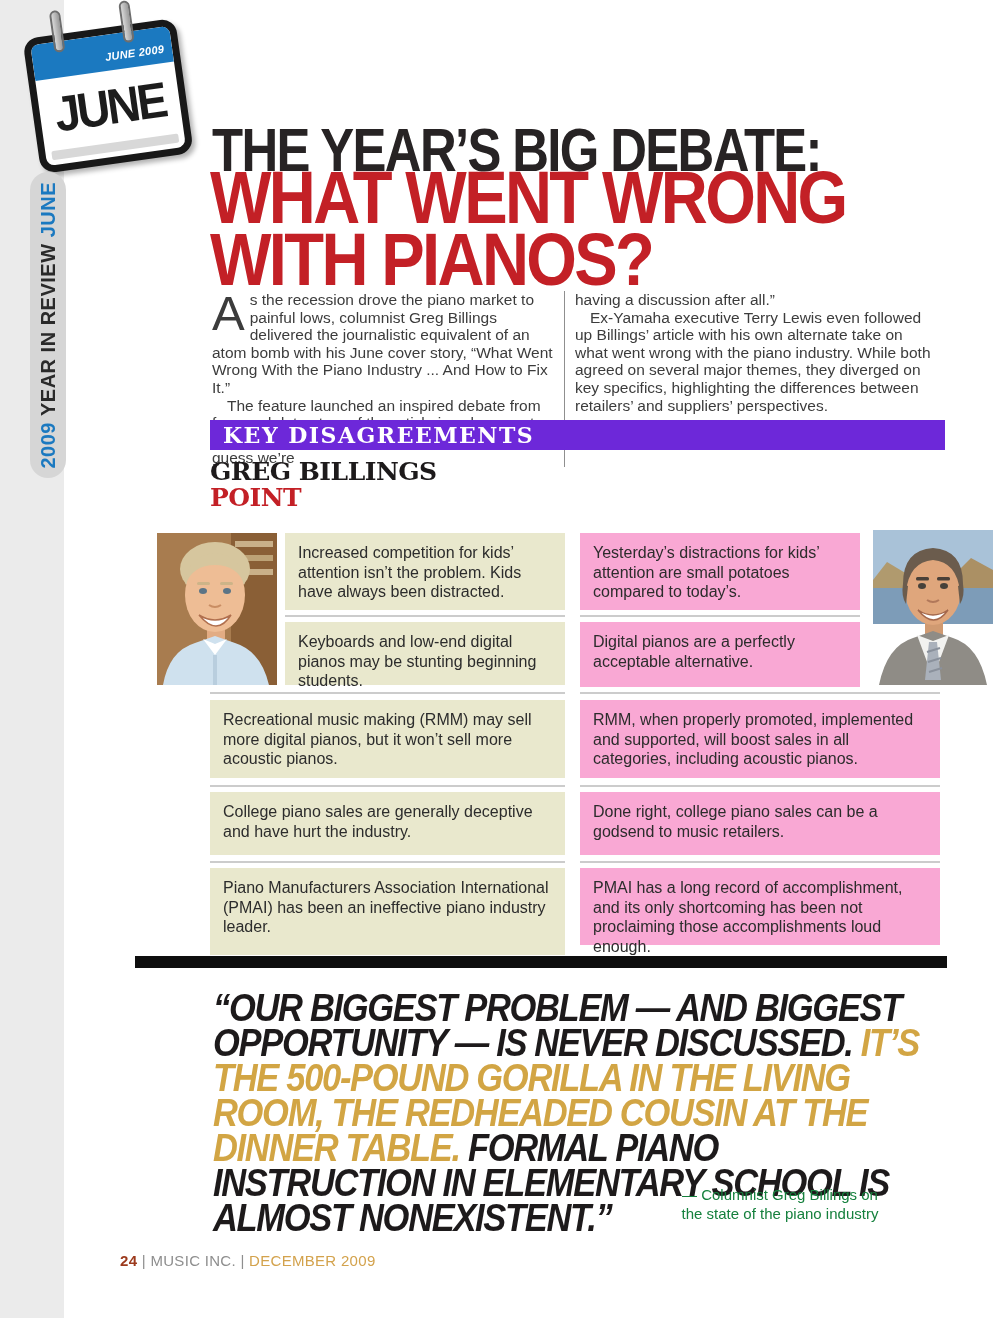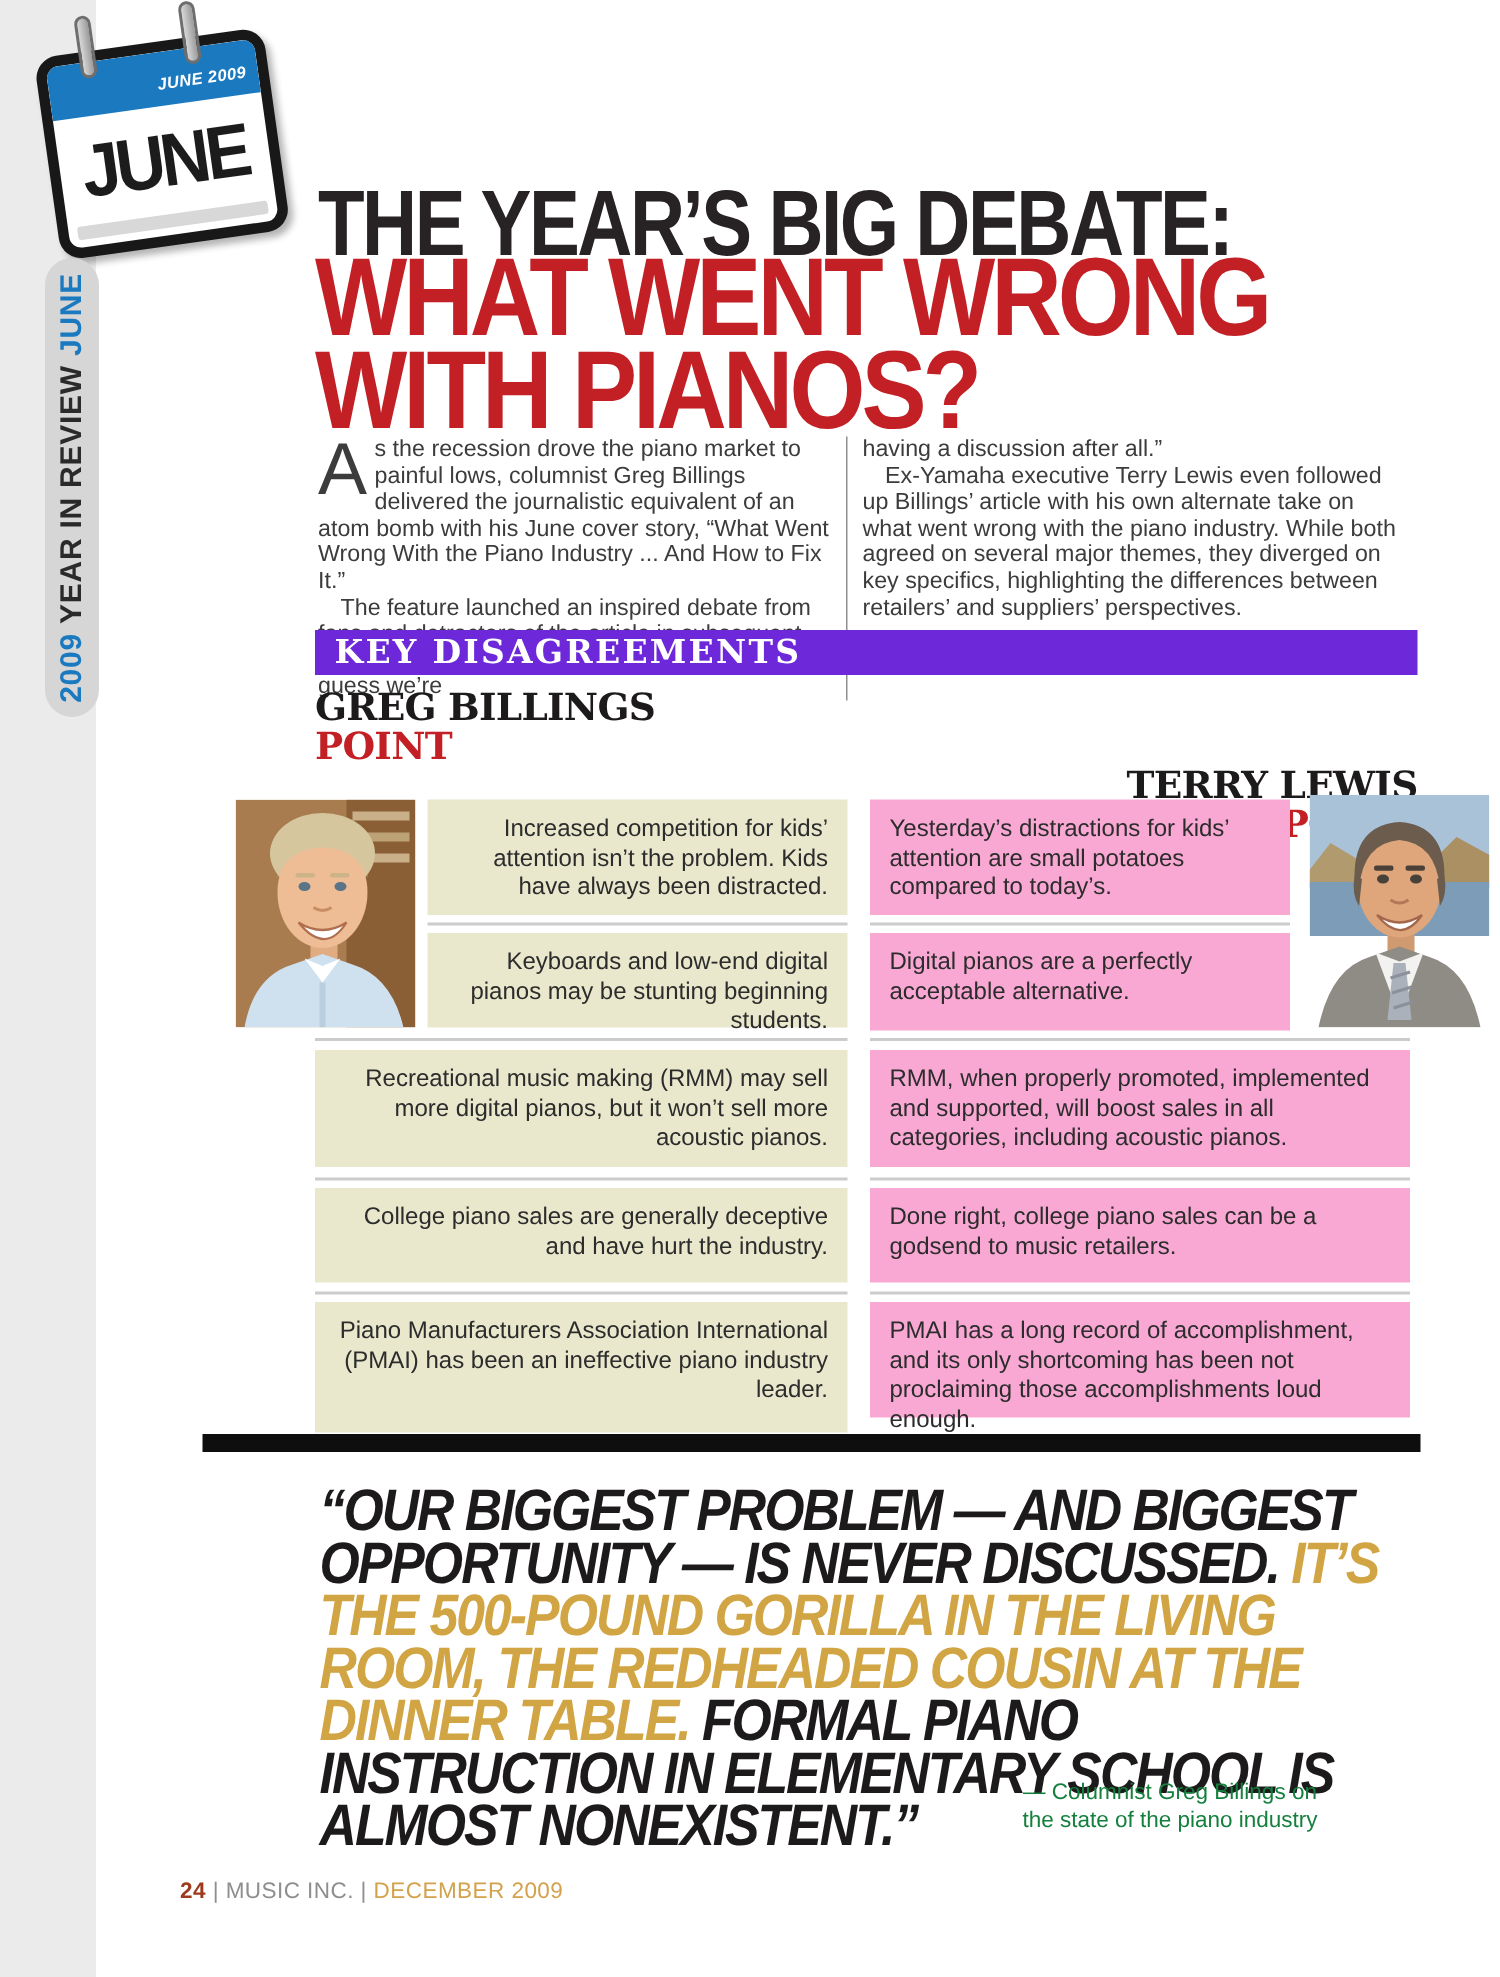--- a/index.html
+++ b/index.html
@@ -49,21 +49,21 @@
   .debater .rl { color:#c32026; }
   .debater.right { text-align:right; }
 
   
   .photo { position:absolute; overflow:hidden; }
   .photo.greg { left:157px; top:533px; width:120px; height:152px; }
   .photo.terry { left:873px; top:530px; width:120px; height:155px; }
 
   
   .pcbox { position:absolute; padding:10px 13px; font-size:16px; line-height:19.5px; color:#2c2c2c; }
-  .pcbox.l { background:#e9e8cd;text-align:right; }
+  .pcbox.l { background:#e9e8cd; }
   .pcbox.r { background:#f9a8d4; }
   .r1l { left:285px; top:533px; width:280px; height:77px; }
   .r1r { left:580px; top:533px; width:280px; height:77px; }
   .r2l { left:285px; top:622px; width:280px; height:63px; }
   .r2r { left:580px; top:622px; width:280px; height:65px; }
   .r3l { left:210px; top:700px; width:355px; height:78px; }
   .r3r { left:580px; top:700px; width:360px; height:78px; }
   .r4l { left:210px; top:792px; width:355px; height:63px; }
   .r4r { left:580px; top:792px; width:360px; height:63px; }
   .r5l { left:210px; top:868px; width:355px; height:87px; }
@@ -132,24 +132,20 @@
     <p class="ind">Ex-Yamaha executive Terry Lewis even followed up Billings’ article with his own alternate take on what went wrong with the piano industry. While both agreed on several major themes, they diverged on key specifics, highlighting the differences between retailers’ and suppliers’ perspectives.</p>
   </div>
 </div>
 
 <div class="banner">KEY DISAGREEMENTS</div>
 
 <div class="debaters">
   <div class="debater left">
     <div class="nm">GREG BILLINGS</div>
     <div class="rl">POINT</div>
-  </div>
-  <div class="debater right">
-    <div class="nm">TERRY LEWIS</div>
-    <div class="rl">COUNTERPOINT</div>
   </div>
 </div>
 
 <div class="photo greg">
   <svg width="120" height="152" viewBox="0 0 120 152" xmlns="http://www.w3.org/2000/svg">
     <rect width="120" height="152" fill="#a87c4f"></rect>
     <rect x="74" width="46" height="152" fill="#8a5f36"></rect>
     <rect x="78" y="8" width="38" height="6" fill="#c9b089"></rect>
     <rect x="80" y="22" width="36" height="6" fill="#bda276"></rect>
     <rect x="78" y="36" width="38" height="6" fill="#c9b089"></rect>

